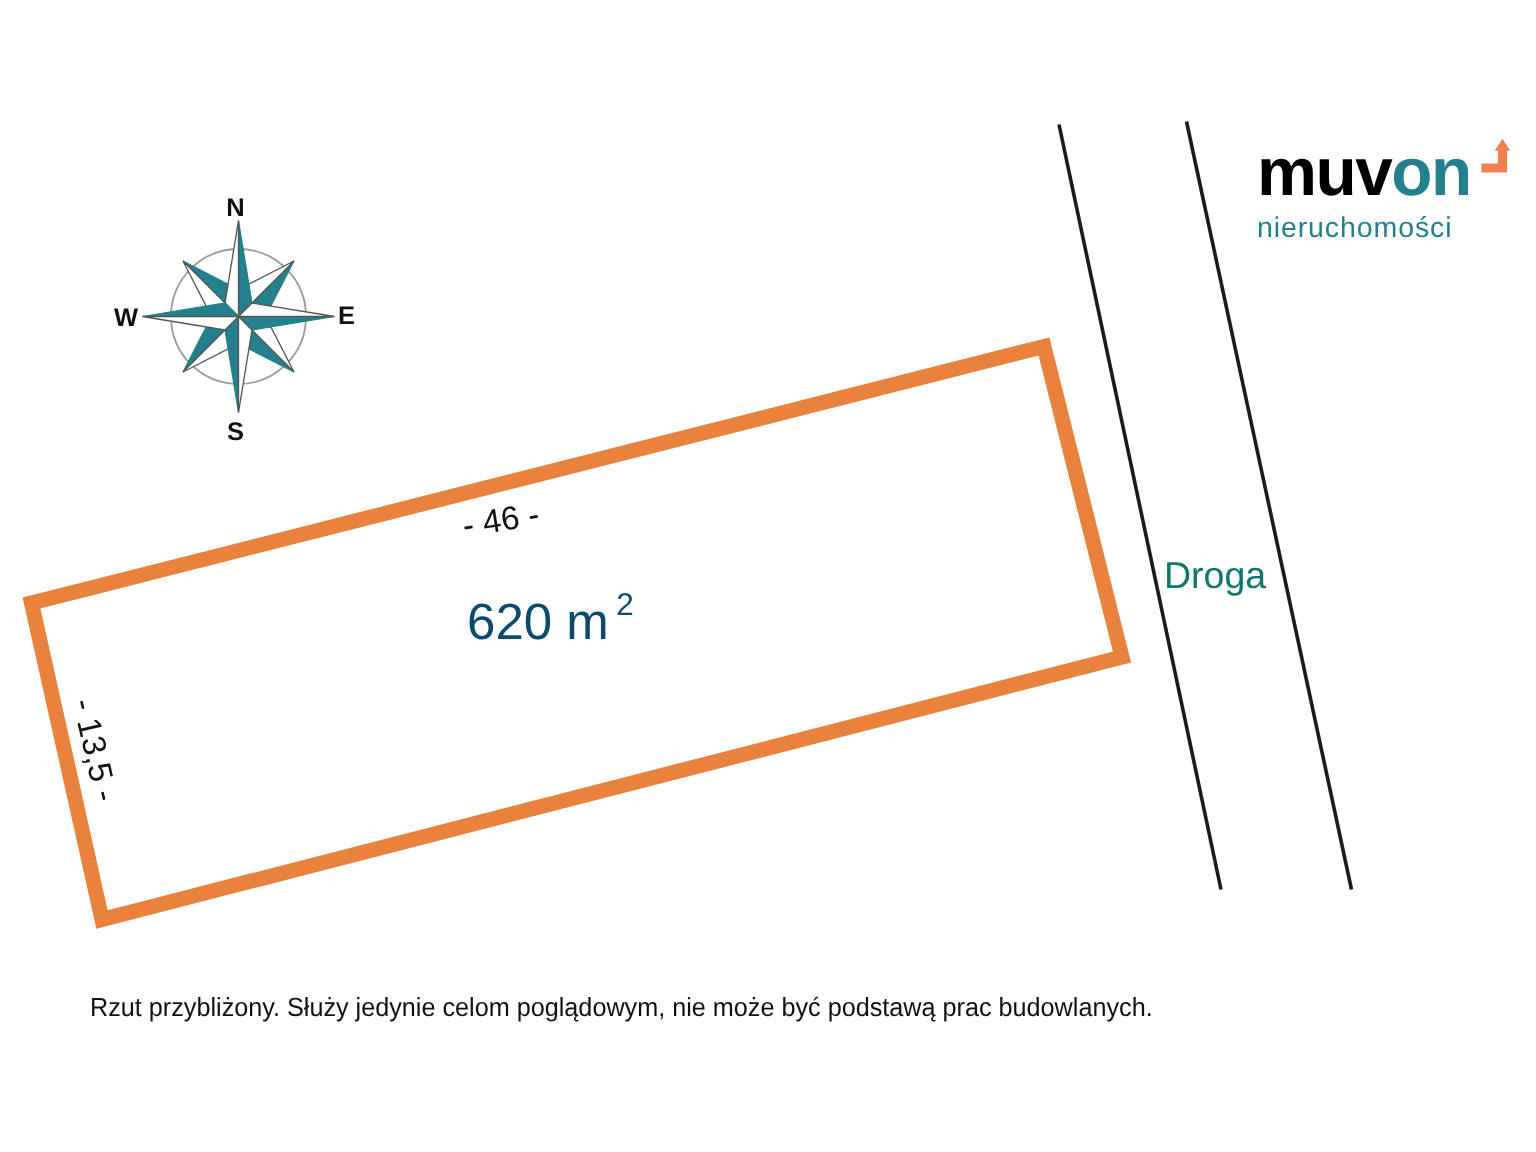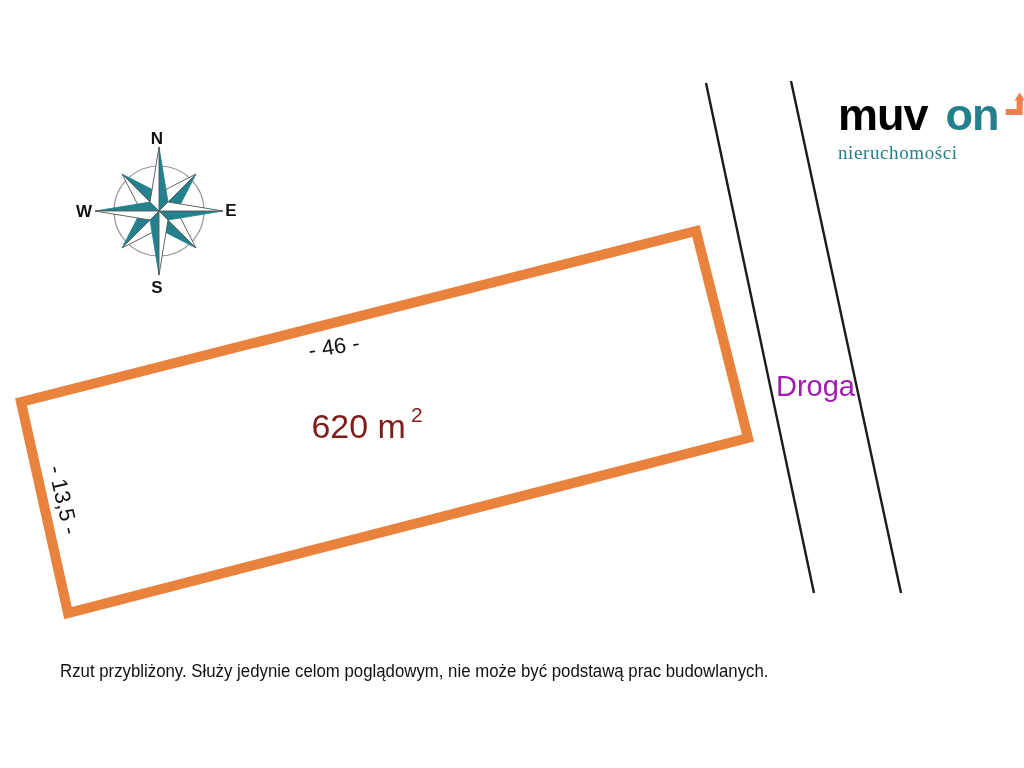--- a/index.html
+++ b/index.html
@@ -36,24 +36,24 @@
     width: 240px;
     text-align: center;
   }
   .plot-title {
     font-size: 31px;
     font-weight: bold;
     color: #111;
     letter-spacing: 0.5px;
   }
   .plot-area {
-    margin-top: 22px;
+    margin-top: 11px;
     font-size: 34px;
     font-weight: normal;
-    color: #7f1d1d;
+    color: #0c4a6e;
   }
   .plot-area sup {
     font-size: 21px;
     margin-left: 5px;
     position: relative;
     top: -4px;
   }
   .dim-label {
     position: absolute;
     font-size: 22px;
@@ -65,50 +65,49 @@
     transform: translate(-50%, -50%) rotate(-9deg);
   }
   .dim-left {
     left: 63px; top: 500px;
     transform: translate(-50%, -50%) rotate(77deg);
   }
 
   .road-label {
     position: absolute;
     left: 776px; top: 370px;
-    font-size: 29px;
-    color: #a21caf;
+    font-size: 25px;
+    color: #0f766e;
   }
 
   
   .logo {
     position: absolute;
     left: 838px; top: 92px;
     width: 170px;
   }
   .logo-word {
     font-size: 45px;
     font-weight: bold;
     letter-spacing: -1px;
     line-height: 1;
     white-space: nowrap;
   }
   .logo-muv { color: #000000; }
-  .logo-on { color: #24808D; margin-left: 18px; }
+  .logo-on { color: #24808D; }
   .logo-arrow {
     display: inline-block;
     vertical-align: 14px;
     margin-left: 4px;
   }
   .logo-sub {
     margin-top: 5px;
     font-size: 19px;
     letter-spacing: 0.6px;
     color: #24808D;
-    font-family: Liberation Serif, serif;
   }
 
   .disclaimer {
     position: absolute;
     left: 60px; top: 661px;
     width: 900px;
     font-size: 17.5px;
     color: #111;
     transform: scaleX(0.96);
     transform-origin: left center;

